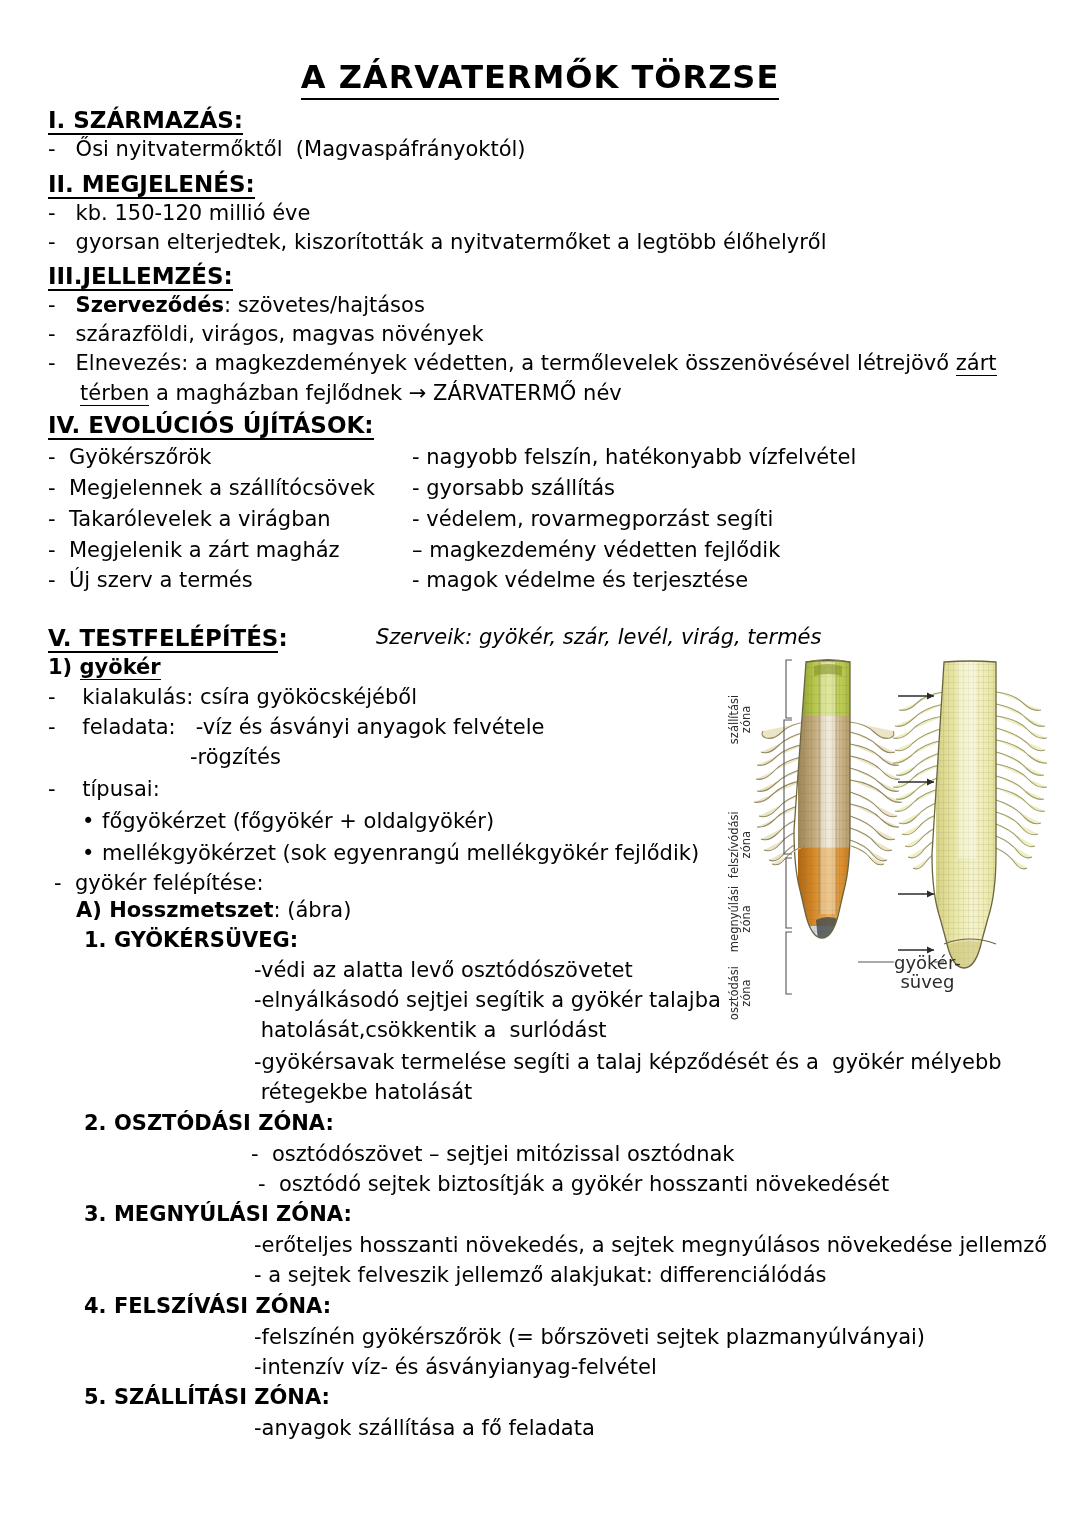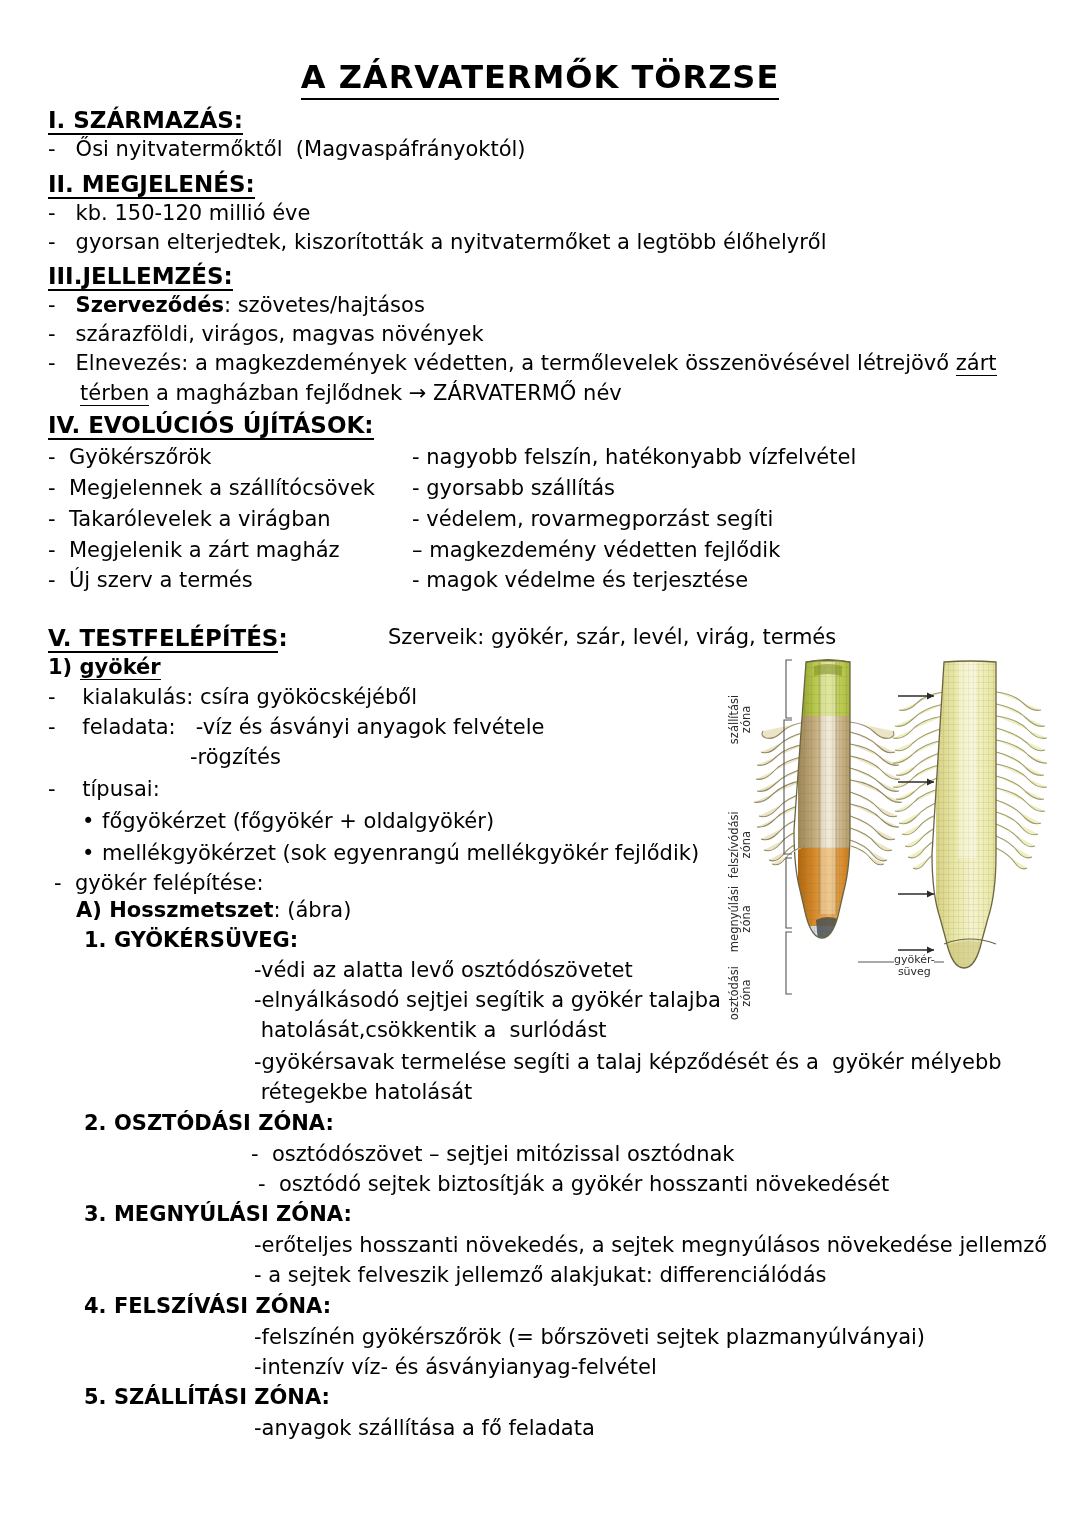--- a/index.html
+++ b/index.html
@@ -77,21 +77,21 @@
     font-family: "DejaVu Sans", "Liberation Sans", sans-serif;
     color: #2b2b2b;
     white-space: nowrap;
     transform-origin: left bottom;
     transform: rotate(-90deg);
     text-align: center;
     line-height: 1.05;
   }
   .fig-label {
     position: absolute;
-    font-size: 11px;
+    font-size: 18px;
     color: #2b2b2b;
     line-height: 1.05;
     text-align: center;
     white-space: nowrap;
   }
 </style>
 </head>
 <body>
 
 <div class="page">
@@ -134,21 +134,21 @@
 
   <div class="innov-col-a" style="top:538px;">-  Megjelenik a zárt magház</div>
   <div class="innov-col-b" style="top:538px;">– magkezdemény védetten fejlődik</div>
 
   <div class="innov-col-a" style="top:568px;">-  Új szerv a termés</div>
   <div class="innov-col-b" style="top:568px;">- magok védelme és terjesztése</div>
 
   <div class="row head" style="left:48px; top:625px;">
     <span class="u">V. TESTFELÉPÍTÉS</span><span>:</span>
   </div>
-  <div class="row line" style="left:388px; top:627px;">Szerveik: gyökér, szár, levél, virág, termés</div>
+  <div class="row line" style="left:376px; top:627px;font-style:italic;">Szerveik: gyökér, szár, levél, virág, termés</div>
 
   <div class="row line b" style="left:48px; top:657px;"><span>1) </span><span class="ul">gyökér</span></div>
 
   <div class="row line" style="left:48px; top:717px;">-    feladata:   -víz és ásványi anyagok felvétele</div>
   <div class="row line" style="left:48px; top:687px;">-    kialakulás: csíra gyököcskéjéből</div>
   <div class="row line" style="left:190px; top:747px;">-rögzítés</div>
   <div class="row line" style="left:48px; top:779px;">-    típusai:</div>
 
   <div class="bullet" style="left:82px; top:809px;"><span class="dot">•</span><span>főgyökérzet (főgyökér + oldalgyökér)</span></div>
   <div class="bullet" style="left:82px; top:841px;"><span class="dot">•</span><span>mellékgyökérzet (sok egyenrangú mellékgyökér fejlődik)</span></div>

